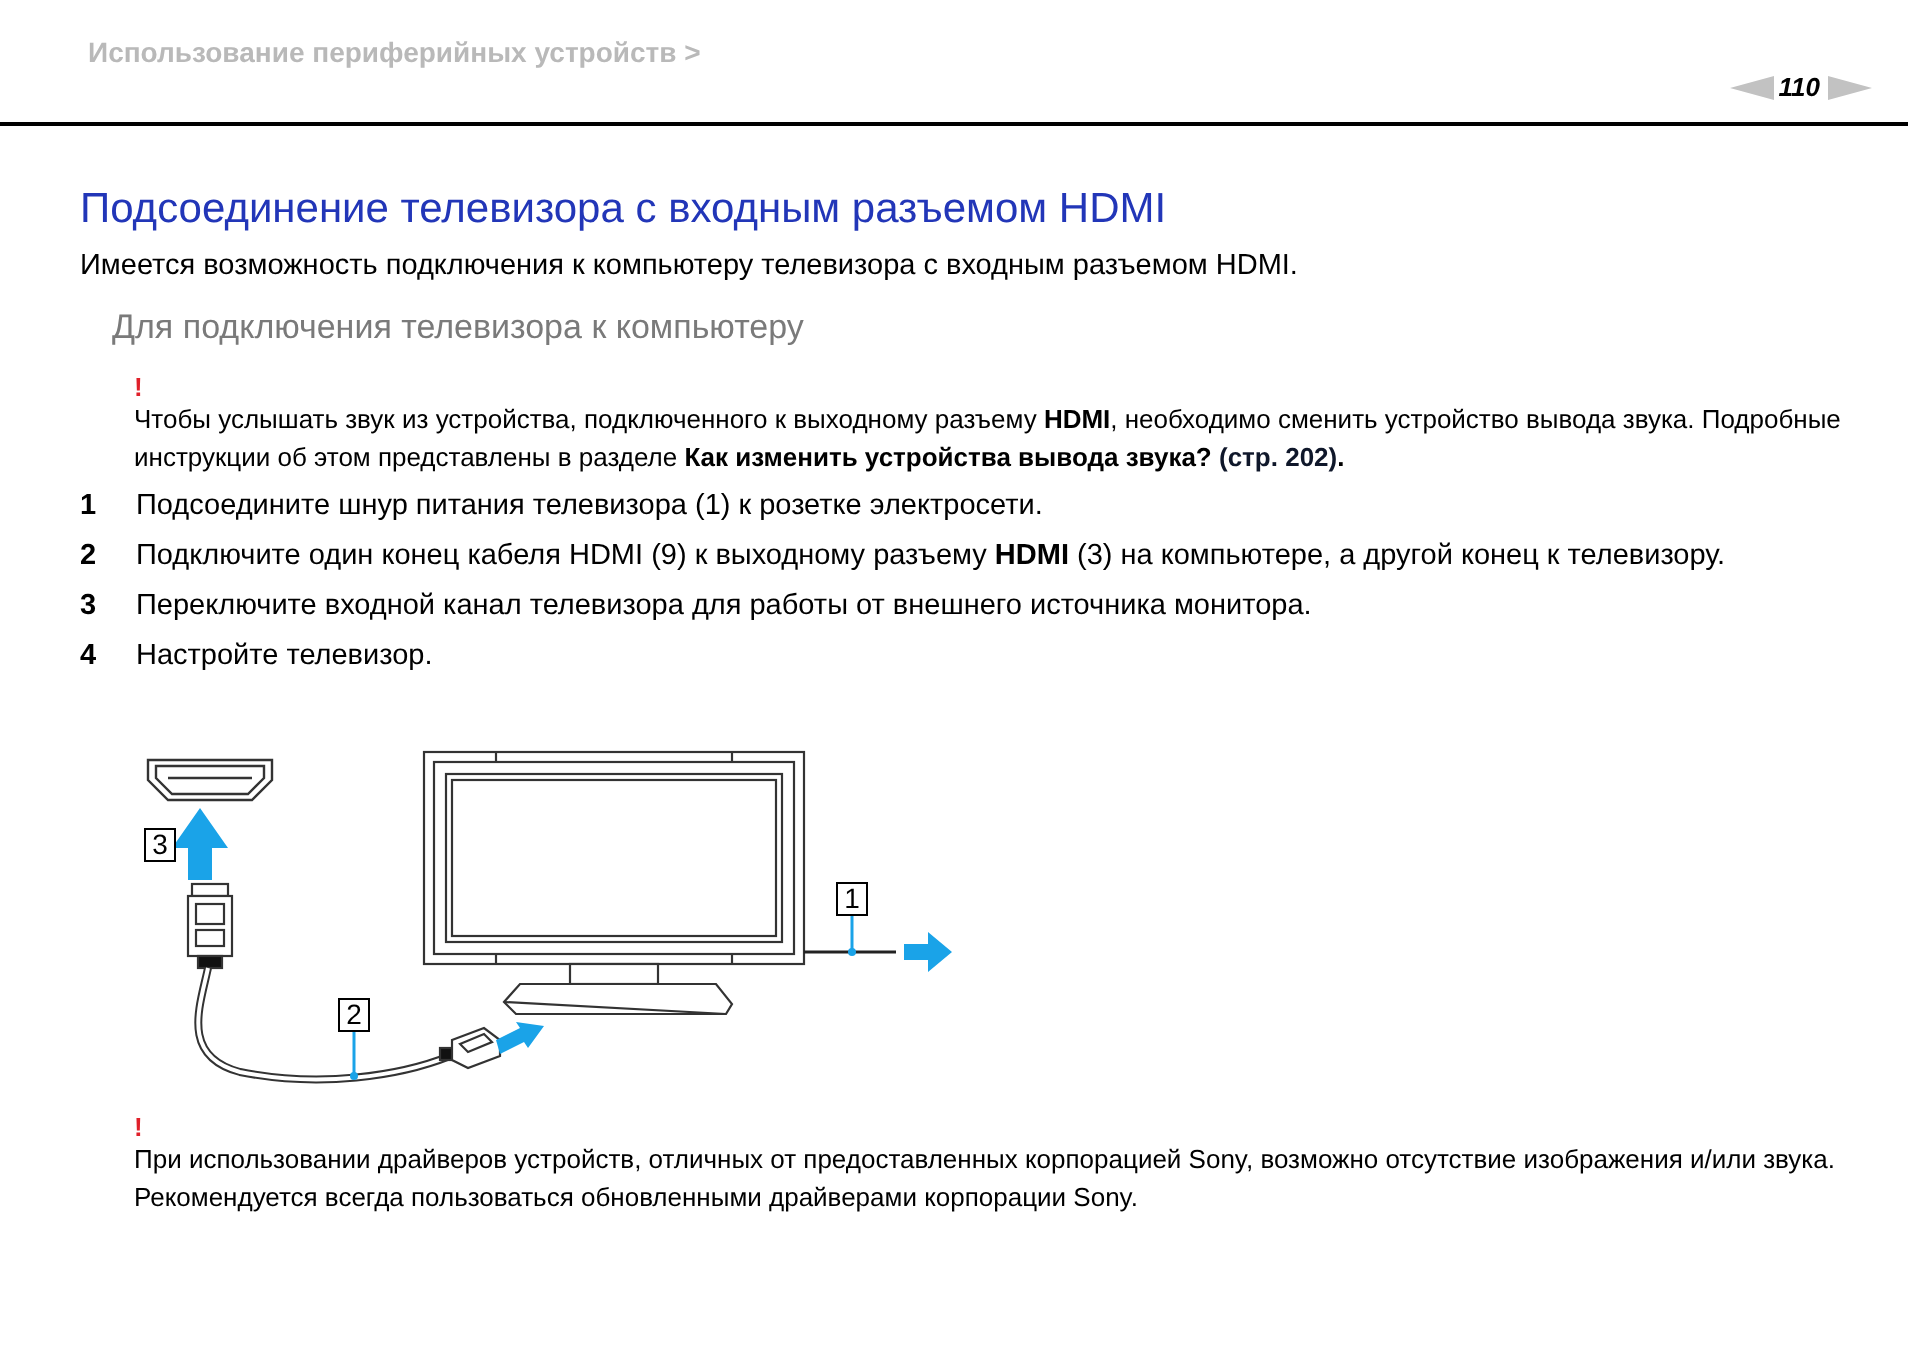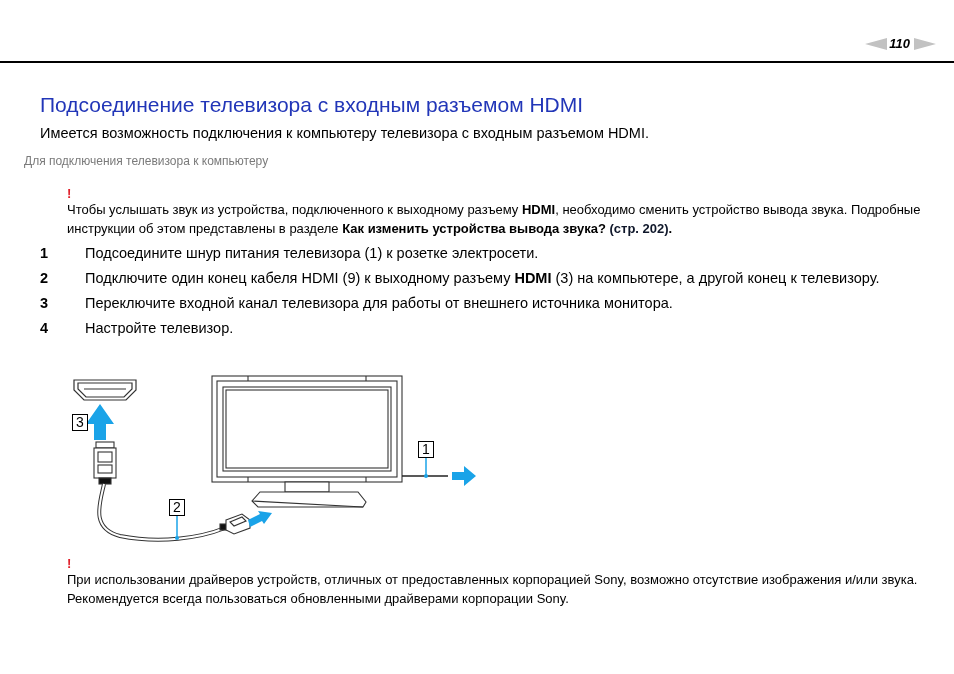--- a/index.html
+++ b/index.html
@@ -9,42 +9,43 @@
     .header { position: absolute; left: 0; top: 0; width: 954px; height: 64px; }
     .breadcrumb { position: absolute; left: 44px; top: 16px; font-size: 14px; font-weight: bold; color: #b9b9b9; line-height: 20px; }
     .page-nav { position: absolute; right: 18px; top: 36px; display: flex; align-items: center; }
     .tri-left { width: 0; height: 0; border-top: 6px solid transparent; border-bottom: 6px solid transparent; border-right: 22px solid #c2c2c2; }
     .tri-right { width: 0; height: 0; border-top: 6px solid transparent; border-bottom: 6px solid transparent; border-left: 22px solid #c2c2c2; }
     .page-num { font-size: 13px; font-weight: bold; font-style: italic; color: #000; margin: 0 4px 0 2px; }
     .header-rule { position: absolute; left: 0; top: 61px; width: 954px; height: 2px; background: #000; }
 
     .title { position: absolute; left: 40px; top: 93px; font-size: 21px; color: #2236b8; white-space: nowrap; }
     .intro { position: absolute; left: 40px; top: 125px; font-size: 14.5px; white-space: nowrap; }
-    .subtitle { position: absolute; left: 24px; top: 154px; font-size: 12px; color: #7a7a7a; white-space: nowrap; }
+    .subtitle { position: absolute; left: 56px; top: 154px; font-size: 17px; color: #7a7a7a; white-space: nowrap; }
 
     .note { position: absolute; left: 67px; font-size: 13px; line-height: 19px; width: 860px; }
     .note .bang { color: #e0202a; font-weight: bold; font-size: 13px; line-height: 12px; display: block; }
     .note b { font-weight: bold; }
     .note .link { color: #0f172a; font-weight: bold; }
     .note1 { top: 188px; }
     .note2 { top: 558px; }
 
     .steps { position: absolute; left: 40px; top: 243px; width: 860px; }
     .step { display: flex; font-size: 14.5px; line-height: 21px; margin-bottom: 4px; }
     .step .num { width: 28px; font-weight: bold; flex: none; }
-    .step .txt { flex: 1; margin-left: 17px; }
+    .step .txt { flex: 1; }
 
     .diagram { position: absolute; left: 60px; top: 368px; width: 430px; height: 185px; }
     .callout { position: absolute; width: 16px; height: 17px; border: 1px solid #000; background: #fff; font-size: 14px; line-height: 15px; text-align: center; }
   </style>
 </head>
 <body>
 
 <div class="header">
   <div class="breadcrumb">
+    <div>Использование периферийных устройств &gt;</div>
   </div>
   <div class="page-nav">
     <span class="tri-left"></span>
     <span class="page-num">110</span>
     <span class="tri-right"></span>
   </div>
   <div class="header-rule"></div>
 </div>
 
 <div class="title">Подсоединение телевизора с входным разъемом HDMI</div>

